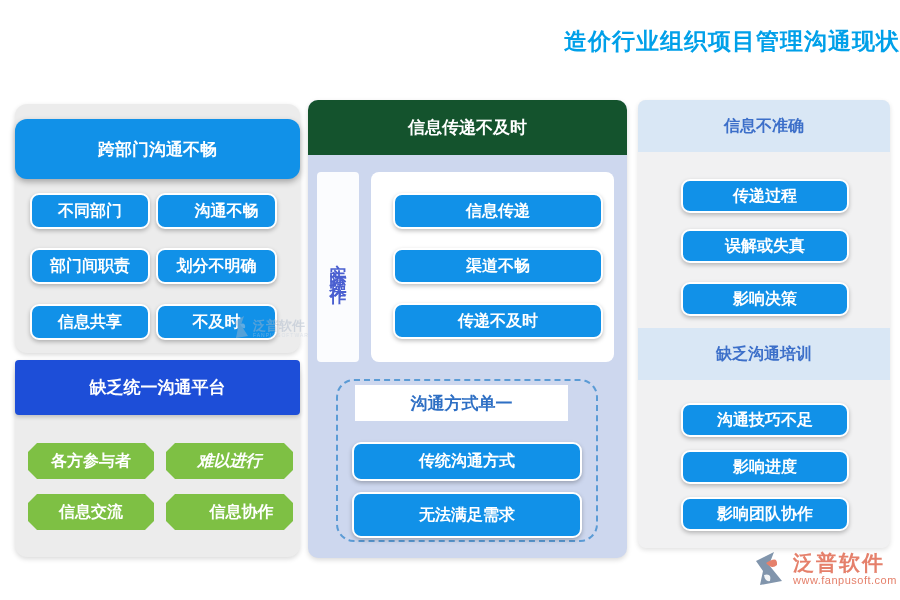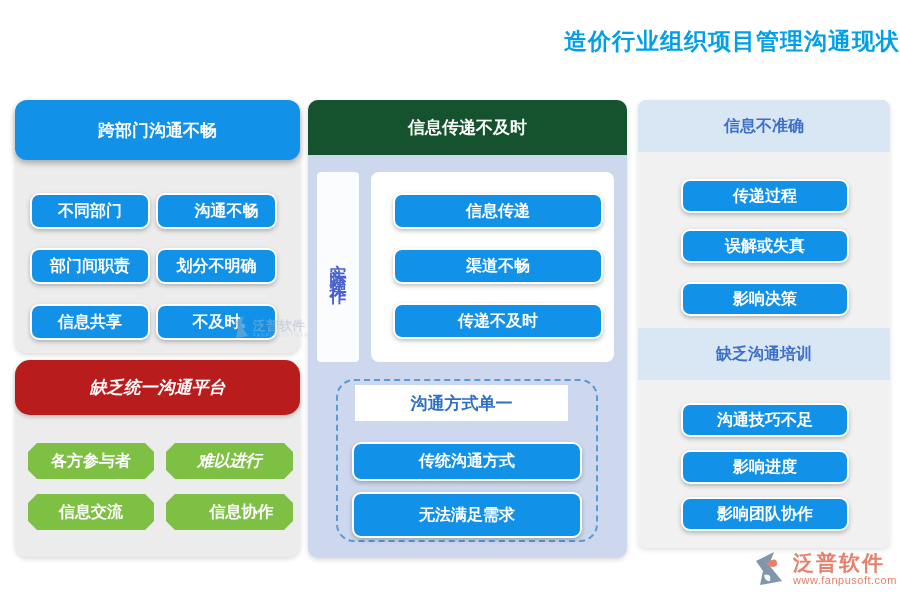--- a/index.html
+++ b/index.html
@@ -11,22 +11,22 @@
   .page-title{
     top:26px;left:0;width:900px;text-align:right;
     font-size:23px;font-weight:bold;color:#00a0e9;letter-spacing:1px;
   }
   
   .panel-grey{background:#ececec;border-radius:12px;box-shadow:0 2px 5px rgba(0,0,0,0.15);}
   .panel-peri{background:#cdd7ee;border-radius:10px;box-shadow:0 2px 5px rgba(0,0,0,0.15);}
   .panel-right{background:#f1f1f2;border-radius:8px;box-shadow:0 2px 5px rgba(0,0,0,0.12);}
   
   .hdr{display:flex;align-items:center;justify-content:center;color:#fff;font-weight:bold;font-size:17px;}
-  .hdr-blue{background:#1191e8;border-radius:12px;box-shadow:0 3px 6px rgba(0,0,0,0.3);}
-  .hdr-green{background:#b91c1c;border-radius:15px;box-shadow:0 2px 4px rgba(0,0,0,0.2);font-style:italic;}
+  .hdr-blue{background:#1191e8;border-radius:12px;box-shadow:0 3px 6px rgba(0,0,0,0.3);margin-top:19px;}
+  .hdr-green{background:#1d4ed8;border-radius:4px;box-shadow:0 2px 4px rgba(0,0,0,0.2);}
   .hdr-green-top{background:#14532d;border-radius:10px 10px 0 0;}
   .band{display:flex;align-items:center;justify-content:center;background:#d9e7f5;color:#3c6fc9;font-weight:bold;font-size:16px;}
   .band-top{border-radius:8px 8px 0 0;}
   
   .bb{
     display:flex;align-items:center;justify-content:center;
     background:#1191e8;color:#fff;font-weight:bold;font-size:16px;
     border:2px solid #ffffff;border-radius:9px;box-shadow:0 2px 4px rgba(0,0,0,0.25);
   }
   .gb{

